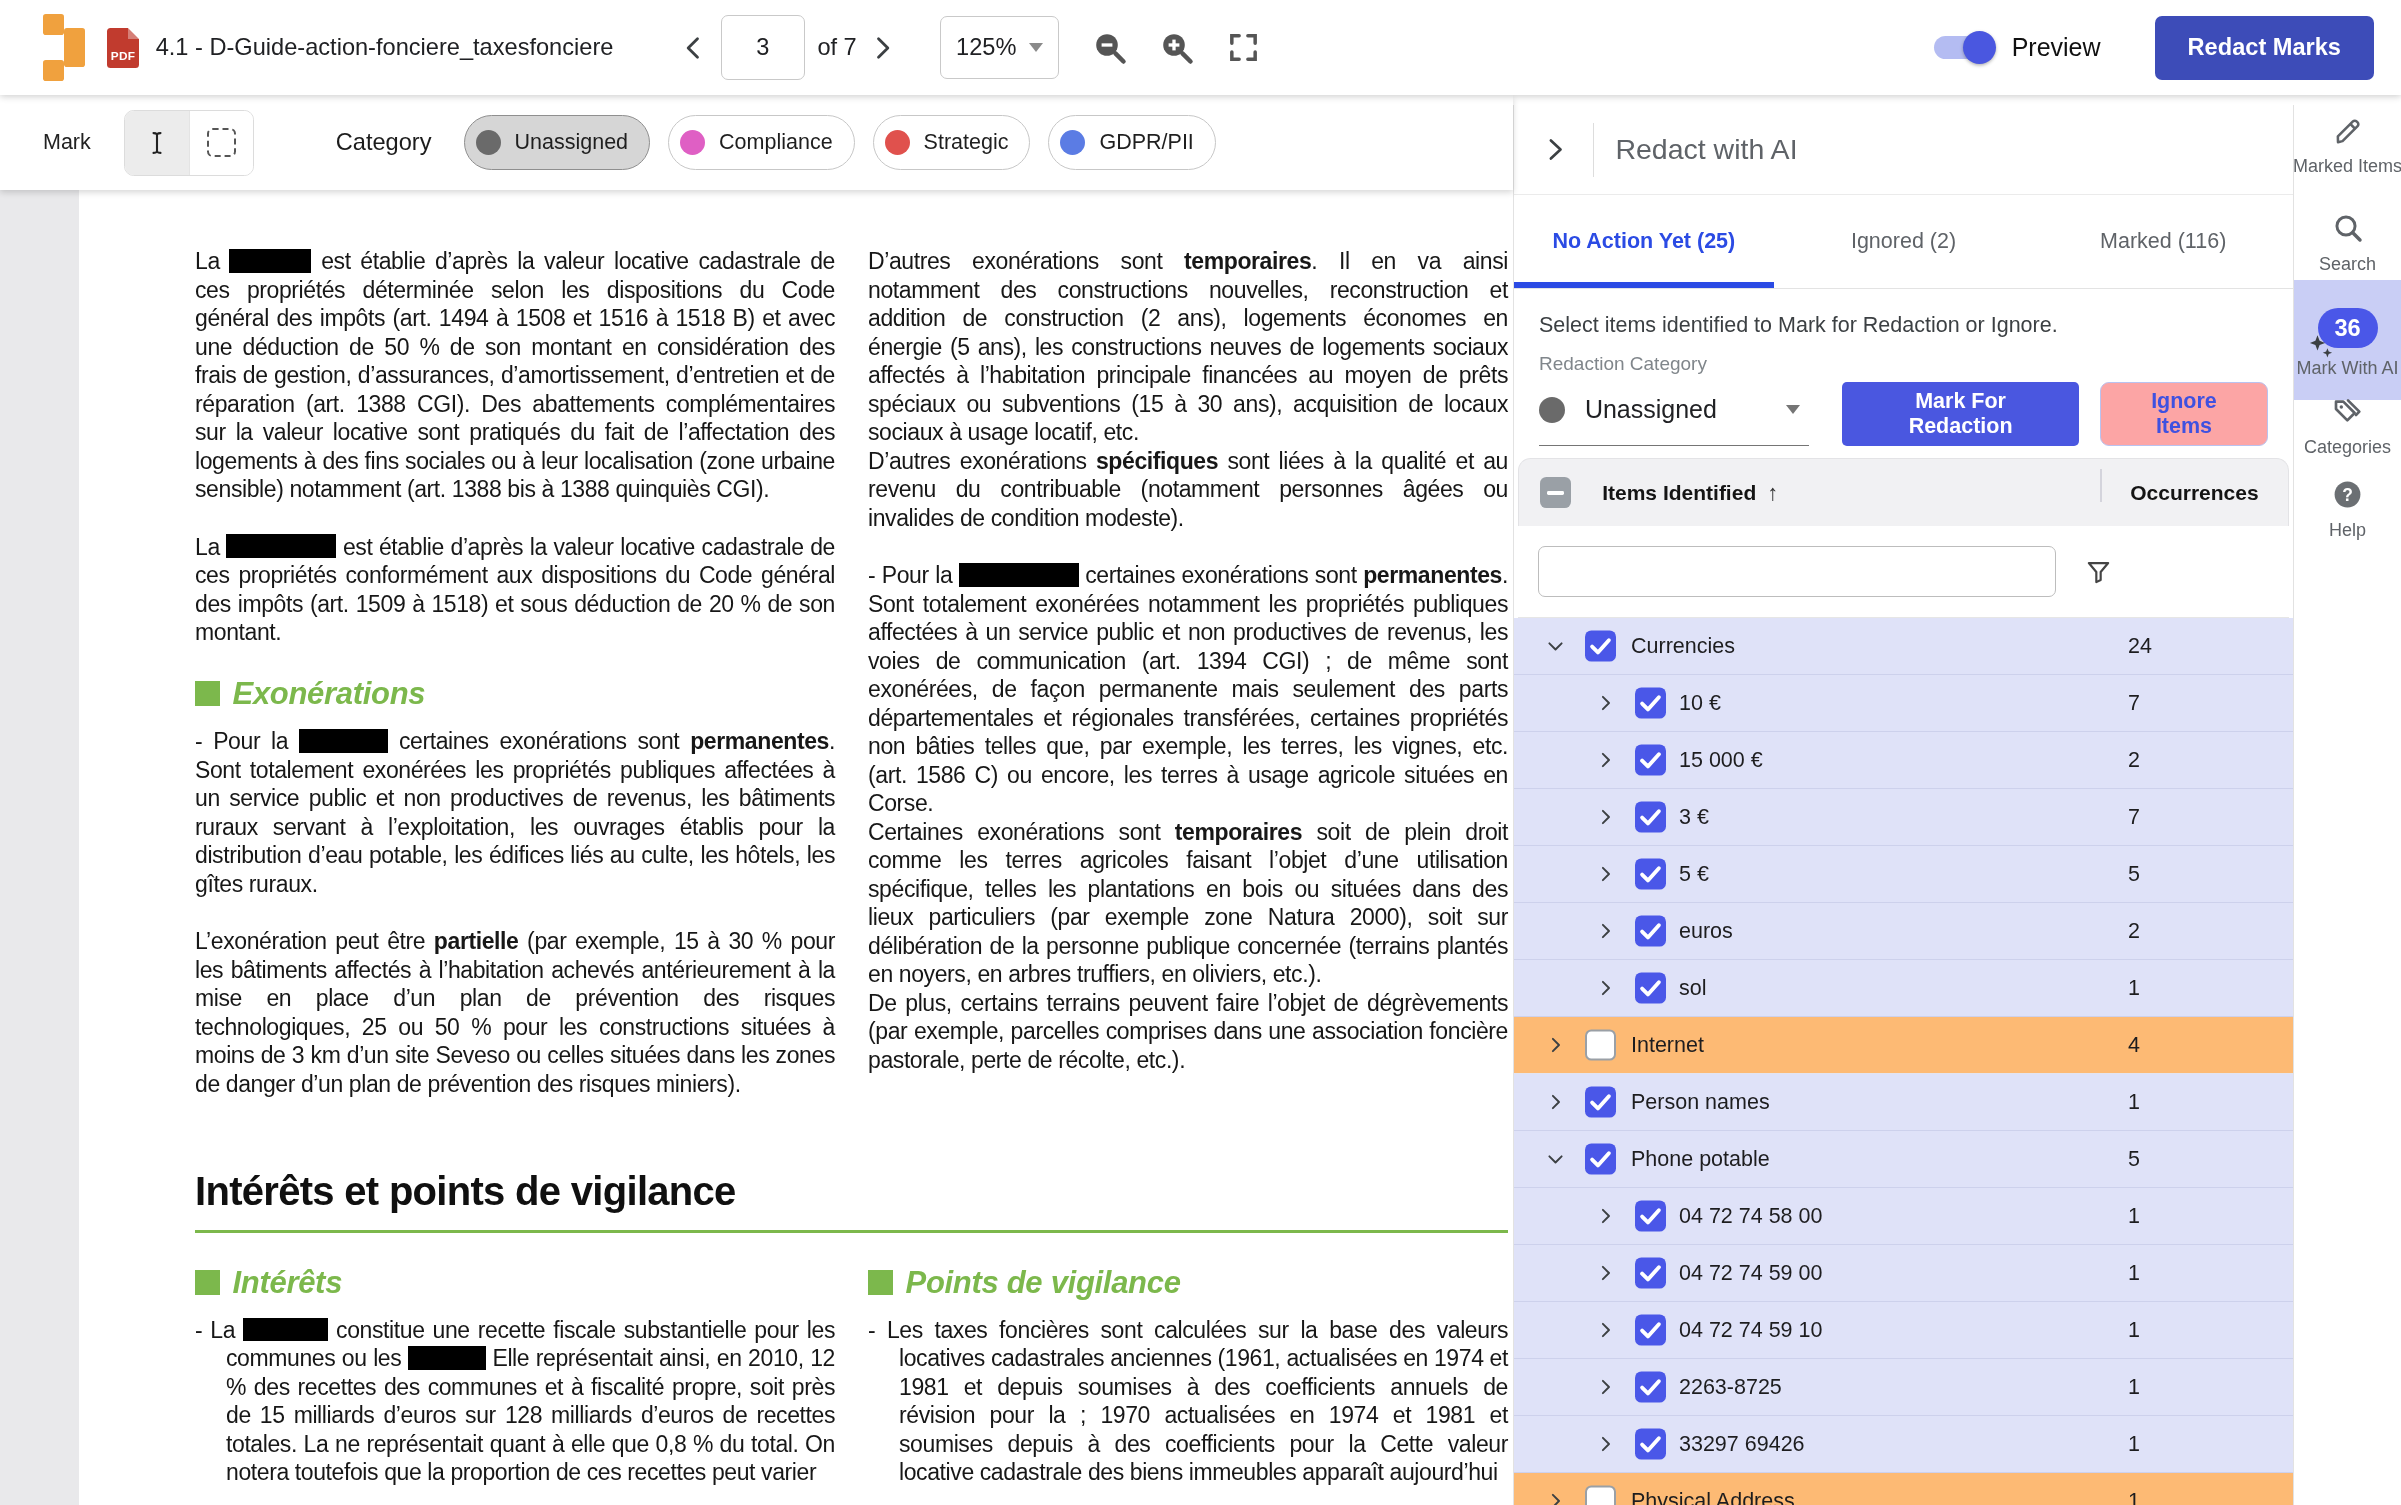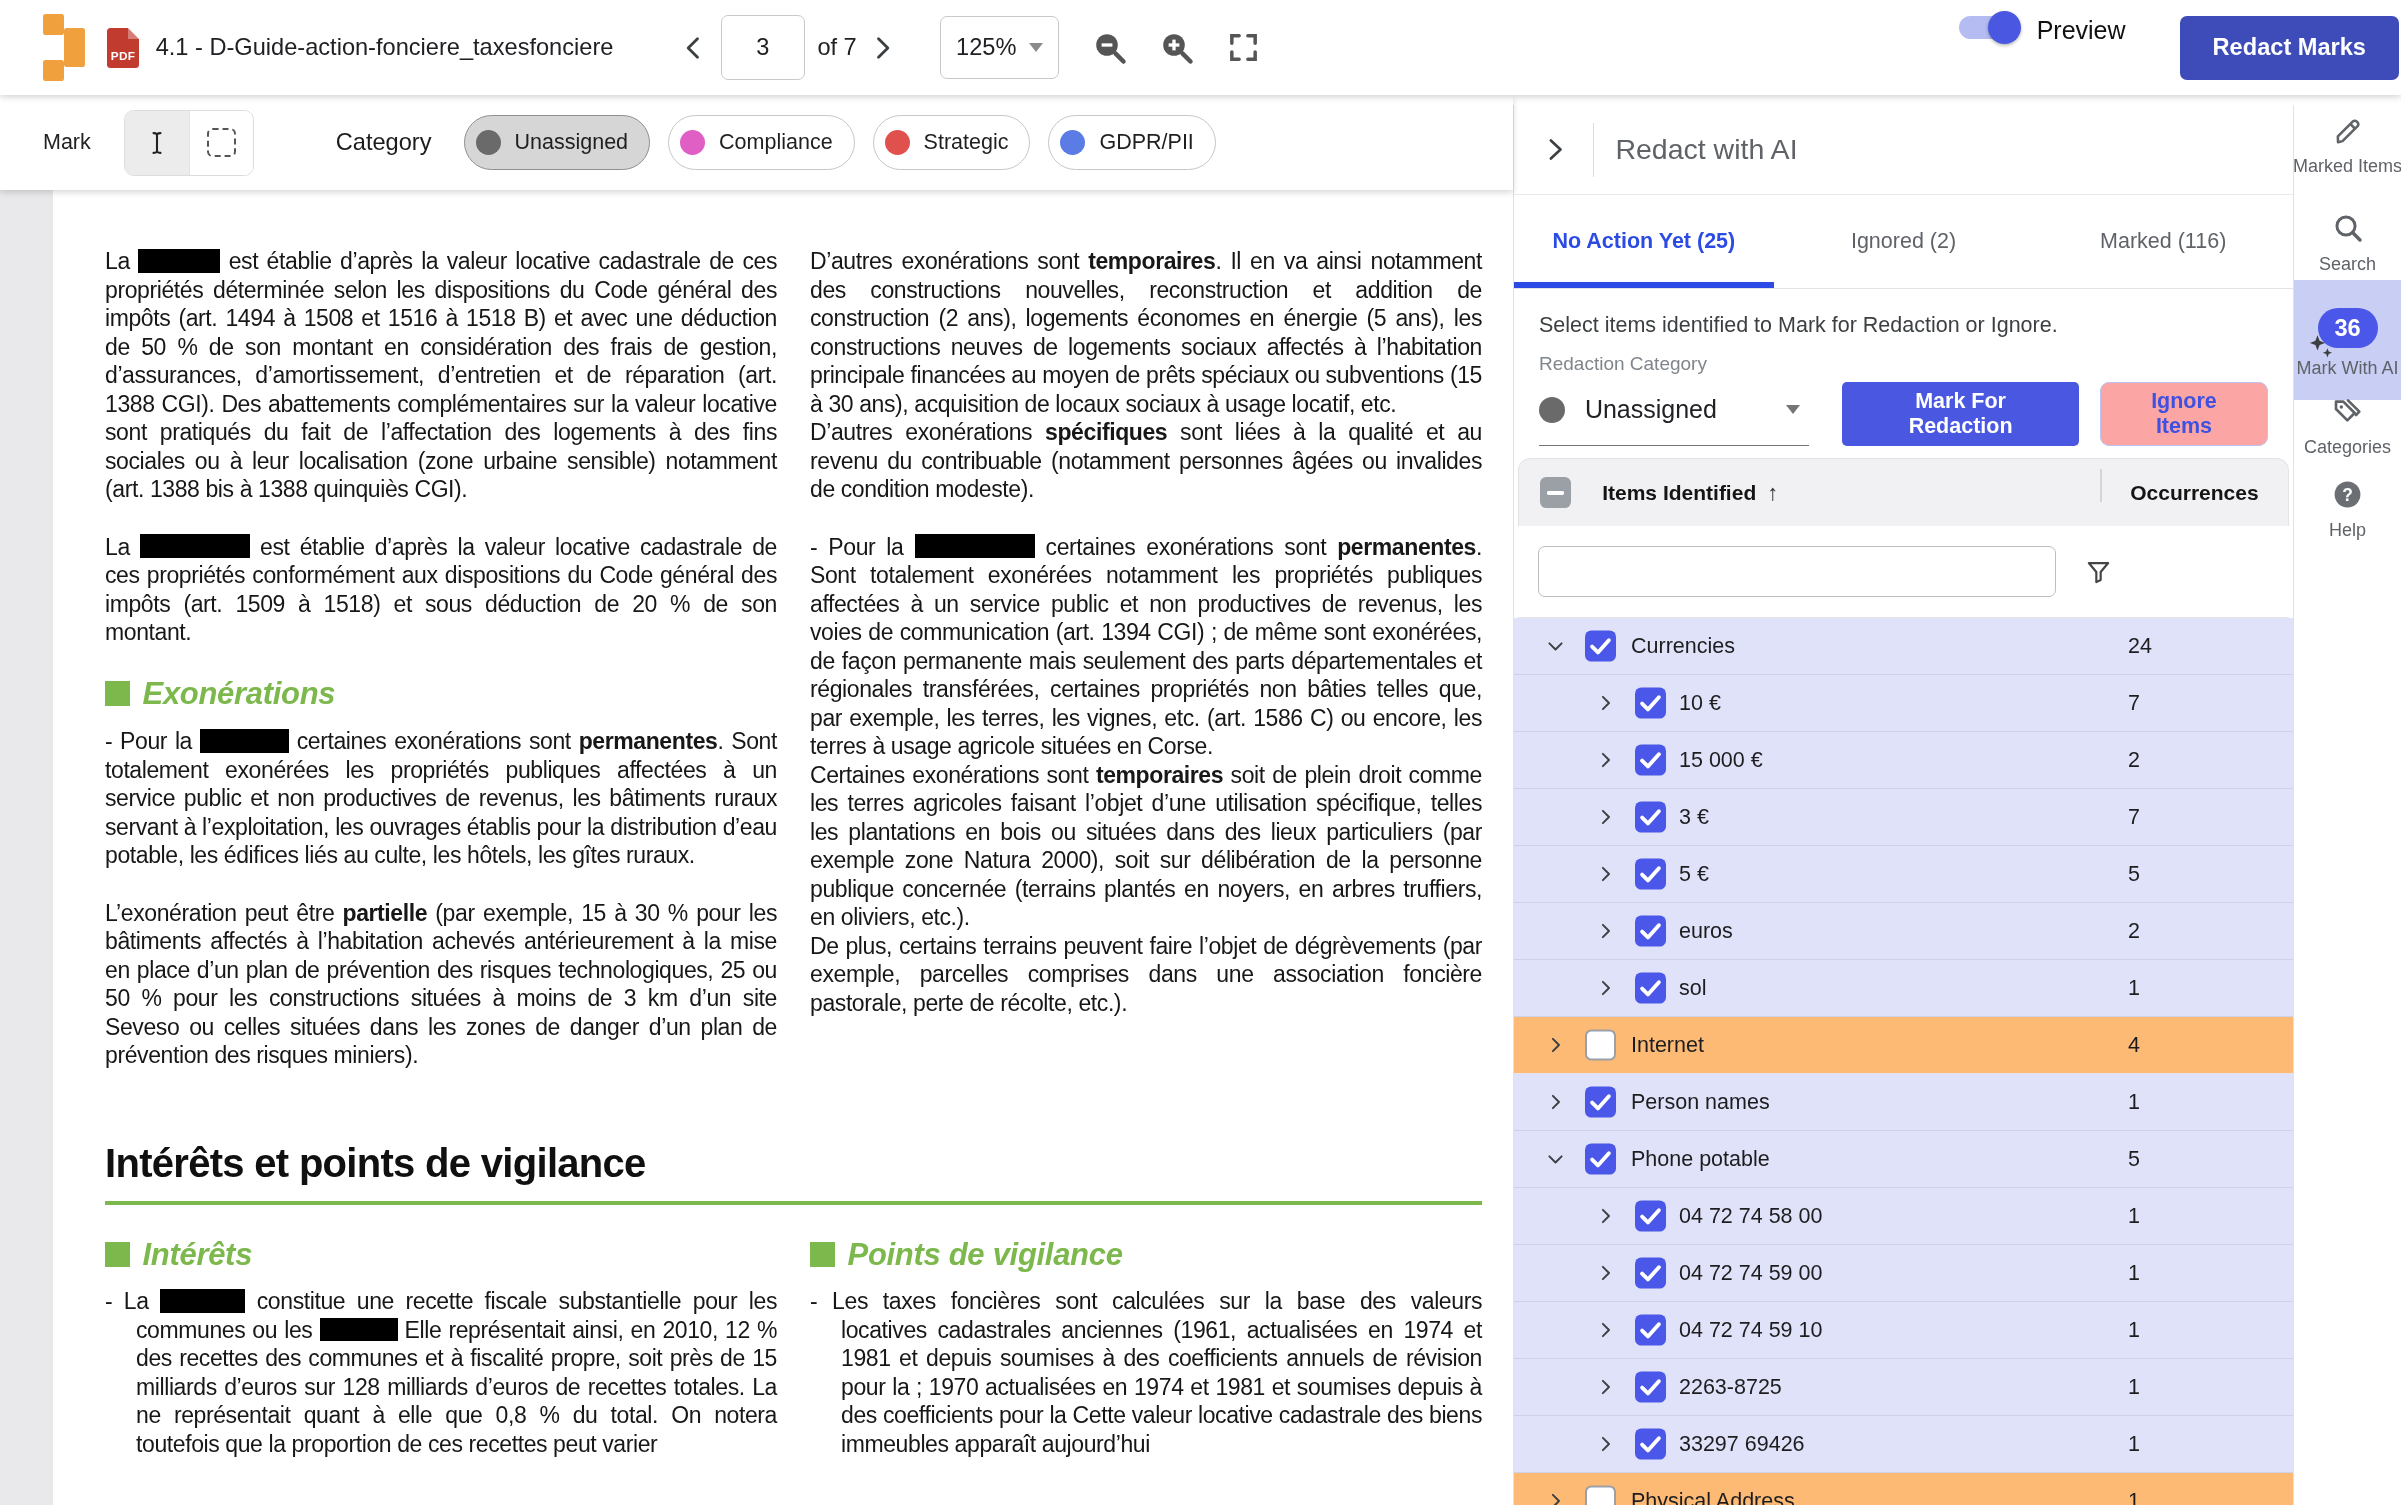--- a/index.html
+++ b/index.html
@@ -22,21 +22,21 @@
   .icbtn{border:none;background:transparent;padding:0;margin:0;display:flex;align-items:center;justify-content:center;cursor:pointer}
   .pageinput{width:78px;height:61px;border:1.4px solid #c9c9c9;border-radius:7px;margin:0 12.5px;
              font-size:23.6px;text-align:center;color:#202124;font-family:inherit}
   .pageof{font-size:23.6px;color:#202124;margin-right:11px}
   .zoombox{height:61px;border:1.4px solid #c9c9c9;border-radius:7px;display:flex;align-items:center;
            padding:0 15.3px;margin-left:44px;background:#fff;cursor:pointer}
   .zoombox .zv{font-size:23.6px;color:#202124}
   .caret{width:0;height:0;border-left:7.6px solid transparent;border-right:7.6px solid transparent;
          border-top:9px solid #8a8a8a;margin-left:12.5px}
   .hicons{display:flex;align-items:center;gap:31px;margin-left:33px}
-  .hdr-right{margin-left:auto;display:flex;align-items:flex-start;margin-right:2px}
+  .hdr-right{margin-left:auto;display:flex;align-items:center;margin-right:27px}
   .toggle{width:60px;height:23.6px;border-radius:11.8px;background:#b4bcf2;position:relative;flex:none;cursor:pointer}
   .toggle .knob{position:absolute;right:-2.8px;top:-4.9px;width:33px;height:33px;border-radius:50%;
                 background:#4a57e0;box-shadow:0 1.4px 3.5px rgba(0,0,0,.3)}
   .prevlbl{font-size:25px;color:#111;margin-left:18px}
   .redactbtn{margin-left:54px;height:64px;padding:0 33px;background:#3d4cb8;color:#fff;border:none;
              border-radius:7px;font-size:23.6px;font-weight:bold;font-family:inherit;cursor:pointer}
   
   .markbar{position:absolute;top:95px;left:0;width:1513px;height:95px;background:#fff;z-index:30;
            box-shadow:0 2.8px 6.3px rgba(0,0,0,.16);display:flex;align-items:center;box-sizing:border-box;}
   .marklbl{font-size:21.5px;color:#222;margin-left:43px}
@@ -47,22 +47,22 @@
   .dashsq{width:25px;height:25px;border:2.1px dashed #555;border-radius:5.6px}
   .catlbl{font-size:23.6px;color:#1c1c1c;margin-left:82px}
   .pills{display:flex;align-items:center;gap:18px;margin-left:32px}
   .pill{display:flex;align-items:center;height:53px;border:1.4px solid #c7c7c7;border-radius:28px;
         background:#fff;padding:0 21px 0 11px;cursor:pointer}
   .pill.sel{background:#d6d6d6;border-color:#8f8f8f}
   .pill .dot{width:25px;height:25px;border-radius:50%;margin-right:14px;flex:none}
   .pill .plbl{font-size:21.5px;color:#1f1f1f;white-space:nowrap}
   
   .viewer{position:absolute;top:190px;left:0;width:1513px;height:1315px;background:#e9e9eb;overflow:hidden}
-  .page{position:absolute;left:53px;top:0;width:1557px;height:1315px;background:#fff;box-sizing:border-box;
-        padding:57px 128px 0 52px;overflow:hidden}
+  .page{position:absolute;left:79px;top:0;width:1557px;height:1315px;background:#fff;box-sizing:border-box;
+        padding:57px 128px 0 116px;overflow:hidden}
   .doc{font-size:23px;line-height:28.5px;color:#171717;letter-spacing:-0.4px;}
   .cols{display:flex;gap:33px}
   .col{flex:1;min-width:0}
   .doc p{margin:0;text-align:justify}
   .doc p.gap{margin-bottom:29px}
   .doc p.hang{padding-left:31px;text-indent:-31px}
   .doc b{font-weight:bold}
   .rx{display:inline-block;height:23.6px;background:#000;vertical-align:-3.5px}
   .gh{color:#7cb84c;font-size:31px;line-height:35px;font-weight:bold;font-style:italic;margin:28px 0 16.7px;
       letter-spacing:-0.3px;display:flex;align-items:center}

